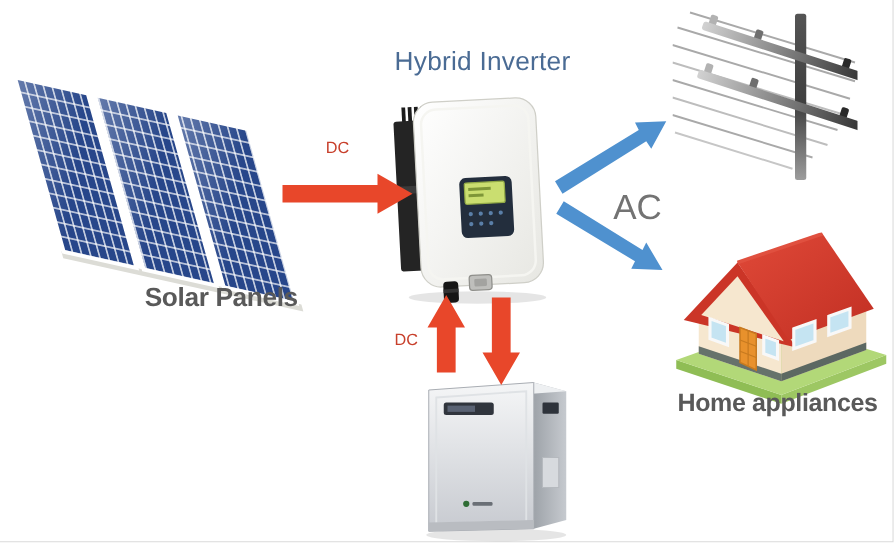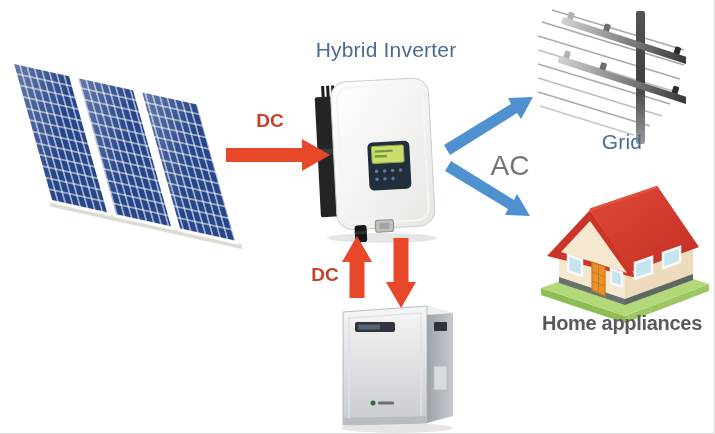--- a/index.html
+++ b/index.html
@@ -4,21 +4,21 @@
 <style>
   html,body{margin:0;padding:0;background:#ffffff;}
   .canvas{
     position:relative;width:715px;height:434px;background:#ffffff;overflow:hidden;
     font-family:"Liberation Sans",sans-serif;
     box-shadow:inset -1px -1px 0 #dadada;
   }
   .lbl{position:absolute;text-align:center;line-height:1.1;white-space:nowrap;}
   .lbl-blue{color:#4a6b94;font-size:21px;font-weight:500;letter-spacing:.2px;}
   .lbl-gray{color:#595959;font-size:21px;font-weight:600;letter-spacing:-.3px;}
-  .lbl-dc{color:#c8402c;font-size:19px;font-weight:700;}
+  .lbl-dc{color:#c8402c;font-size:13px;font-weight:400;}
   .lbl-ac{color:#737373;font-size:28px;font-weight:500;}
   .icon-svg{position:absolute;z-index:2;}
   .arrows{position:absolute;left:0;top:0;z-index:3;pointer-events:none;}
   .labels{z-index:4;}
   .overlay-box{
     position:absolute;left:452px;top:221px;width:78px;height:31px;z-index:6;
     background:#ffffff;border:2px solid #141414;display:flex;align-items:center;justify-content:center;
     color:#5b6770;font-size:15px;
   }
 </style>
@@ -201,22 +201,22 @@
   <svg class="arrows" width="715" height="434" viewBox="0 0 715 434">
     <polygon fill="#e8472a" points="226,148 302,148 302,139 330,155 302,171 302,162 226,162"></polygon>
     <polygon fill="#e8472a" points="349.5,298 349.5,262 342,262 357,236 372,262 364.5,262 364.5,298"></polygon>
     <polygon fill="#e8472a" points="393.5,238 393.5,282 386,282 401,308 416,282 408.5,282 408.5,238"></polygon>
     <polygon fill="#4f91cf" points="444,145 511,104 508,98 533,97 521,119 517,113 450,155"></polygon>
     <polygon fill="#4f91cf" points="451,161 514,200 517,194 530,216 505,215 508,209 445,171"></polygon>
   </svg>
 
   <div class="lbl labels lbl-blue" style="left:286px;top:38px;width:200px;">Hybrid Inverter</div>
 
-
-  <div class="lbl labels lbl-blue" style="left:572px;top:130px;width:100px;">Grid</div>
+  <div class="lbl labels lbl-gray" style="left:95px;top:227px;width:164px;">Solar Panels</div>
+
 
   <div class="lbl labels lbl-gray" style="left:530px;top:312px;width:184px;font-size:20px;">Home appliances</div>
 
 
   <div class="lbl labels lbl-dc" style="left:245px;top:111px;width:50px;">DC</div>
 
   <div class="lbl labels lbl-dc" style="left:300px;top:265px;width:50px;">DC</div>
 
   <div class="lbl labels lbl-ac" style="left:485px;top:151px;width:50px;">AC</div>
 

